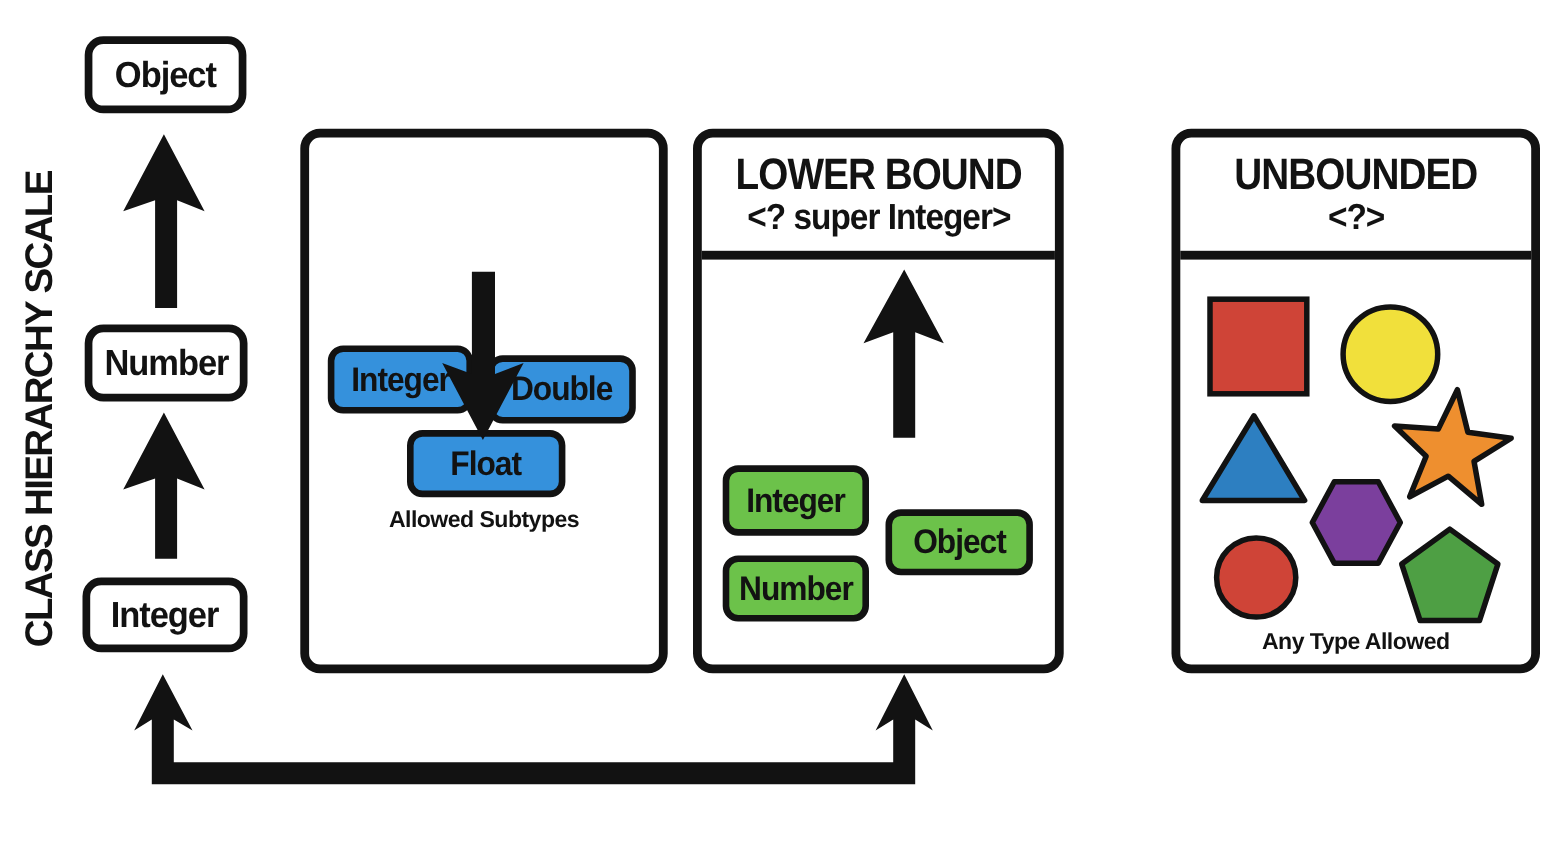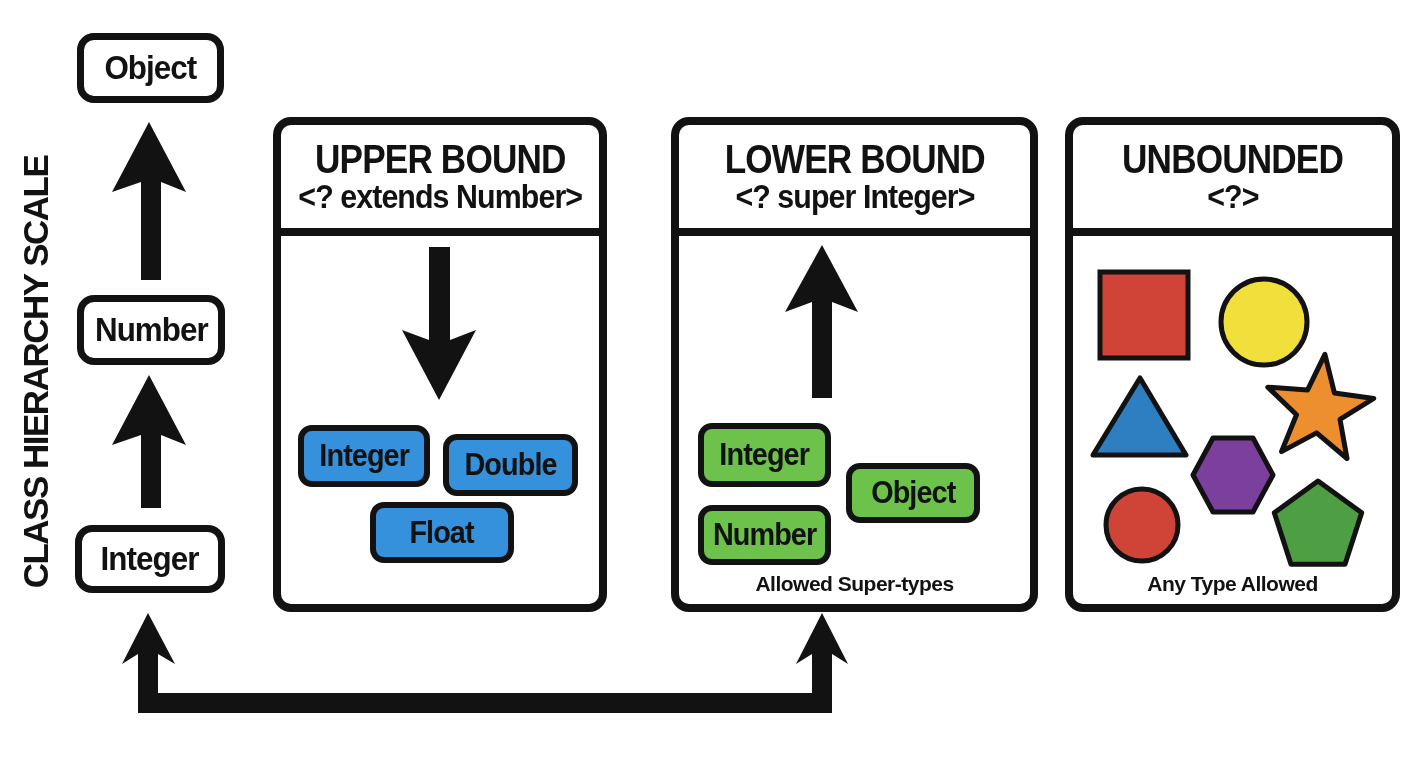--- a/index.html
+++ b/index.html
@@ -25,21 +25,21 @@
   .h-box > span { transform:scaleX(0.95); }
   #hbox-object  { left:77px; top:33px;  width:147px; height:70px; }
   #hbox-number  { left:77px; top:295px; width:148px; height:70px; }
   #hbox-integer { left:75px; top:525px; width:150px; height:68px; }
   
   .panel {
     position:absolute; top:117px; height:495px; box-sizing:border-box;
     background:#fff; border:8px solid var(--ink,#111); border-radius:18px;
   }
   #panel-upper     { left:273px;  width:334px; }
-  #panel-lower     { left:671px;  width:367px; }
+  #panel-lower     { left:630px;  width:337px; }
   #panel-unbounded { left:1037px; width:335px;margin-left:28px; }
   .panel-header {
     box-sizing:content-box; height:103px; border-bottom:8px solid var(--ink,#111);
     display:flex; flex-direction:column; align-items:center; justify-content:center;
   }
   .panel-title {
     font-size:40px; font-weight:bold; letter-spacing:-1px; line-height:1.05;
     transform:scaleX(0.88); white-space:nowrap;
   }
   .panel-generic {
@@ -82,53 +82,49 @@
     <span>Object</span>
   </div>
   <div class="h-box" id="hbox-number">
     <span>Number</span>
   </div>
   <div class="h-box" id="hbox-integer">
     <span>Integer</span>
   </div>
 
   <section class="panel" id="panel-upper">
-    <div class="panel-header">
-      <div class="panel-title">UPPER BOUND</div>
-      <div class="panel-generic">&lt;? extends Number&gt;</div>
-    </div>
     <div class="panel-body">
       <div class="type-box subtype" id="box-sub-integer">
         <span>Integer</span>
       </div>
       <div class="type-box subtype" id="box-sub-double">
         <span>Double</span>
       </div>
       <div class="type-box subtype" id="box-sub-float">
         <span>Float</span>
       </div>
+      <div class="panel-caption">Allowed Subtypes</div>
     </div>
   </section>
 
   <section class="panel" id="panel-lower">
     <div class="panel-header">
       <div class="panel-title">LOWER BOUND</div>
       <div class="panel-generic">&lt;? super Integer&gt;</div>
     </div>
     <div class="panel-body">
       <div class="type-box supertype" id="box-sup-integer">
         <span>Integer</span>
       </div>
       <div class="type-box supertype" id="box-sup-object">
         <span>Object</span>
       </div>
       <div class="type-box supertype" id="box-sup-number">
         <span>Number</span>
       </div>
-      <div class="panel-caption">Allowed Super-types</div>
     </div>
   </section>
 
   <section class="panel" id="panel-unbounded">
     <div class="panel-header">
       <div class="panel-title">UNBOUNDED</div>
       <div class="panel-generic">&lt;?&gt;</div>
     </div>
     <div class="panel-body">
       <svg class="shapes-svg" width="319" height="368" viewBox="0 0 319 368">

